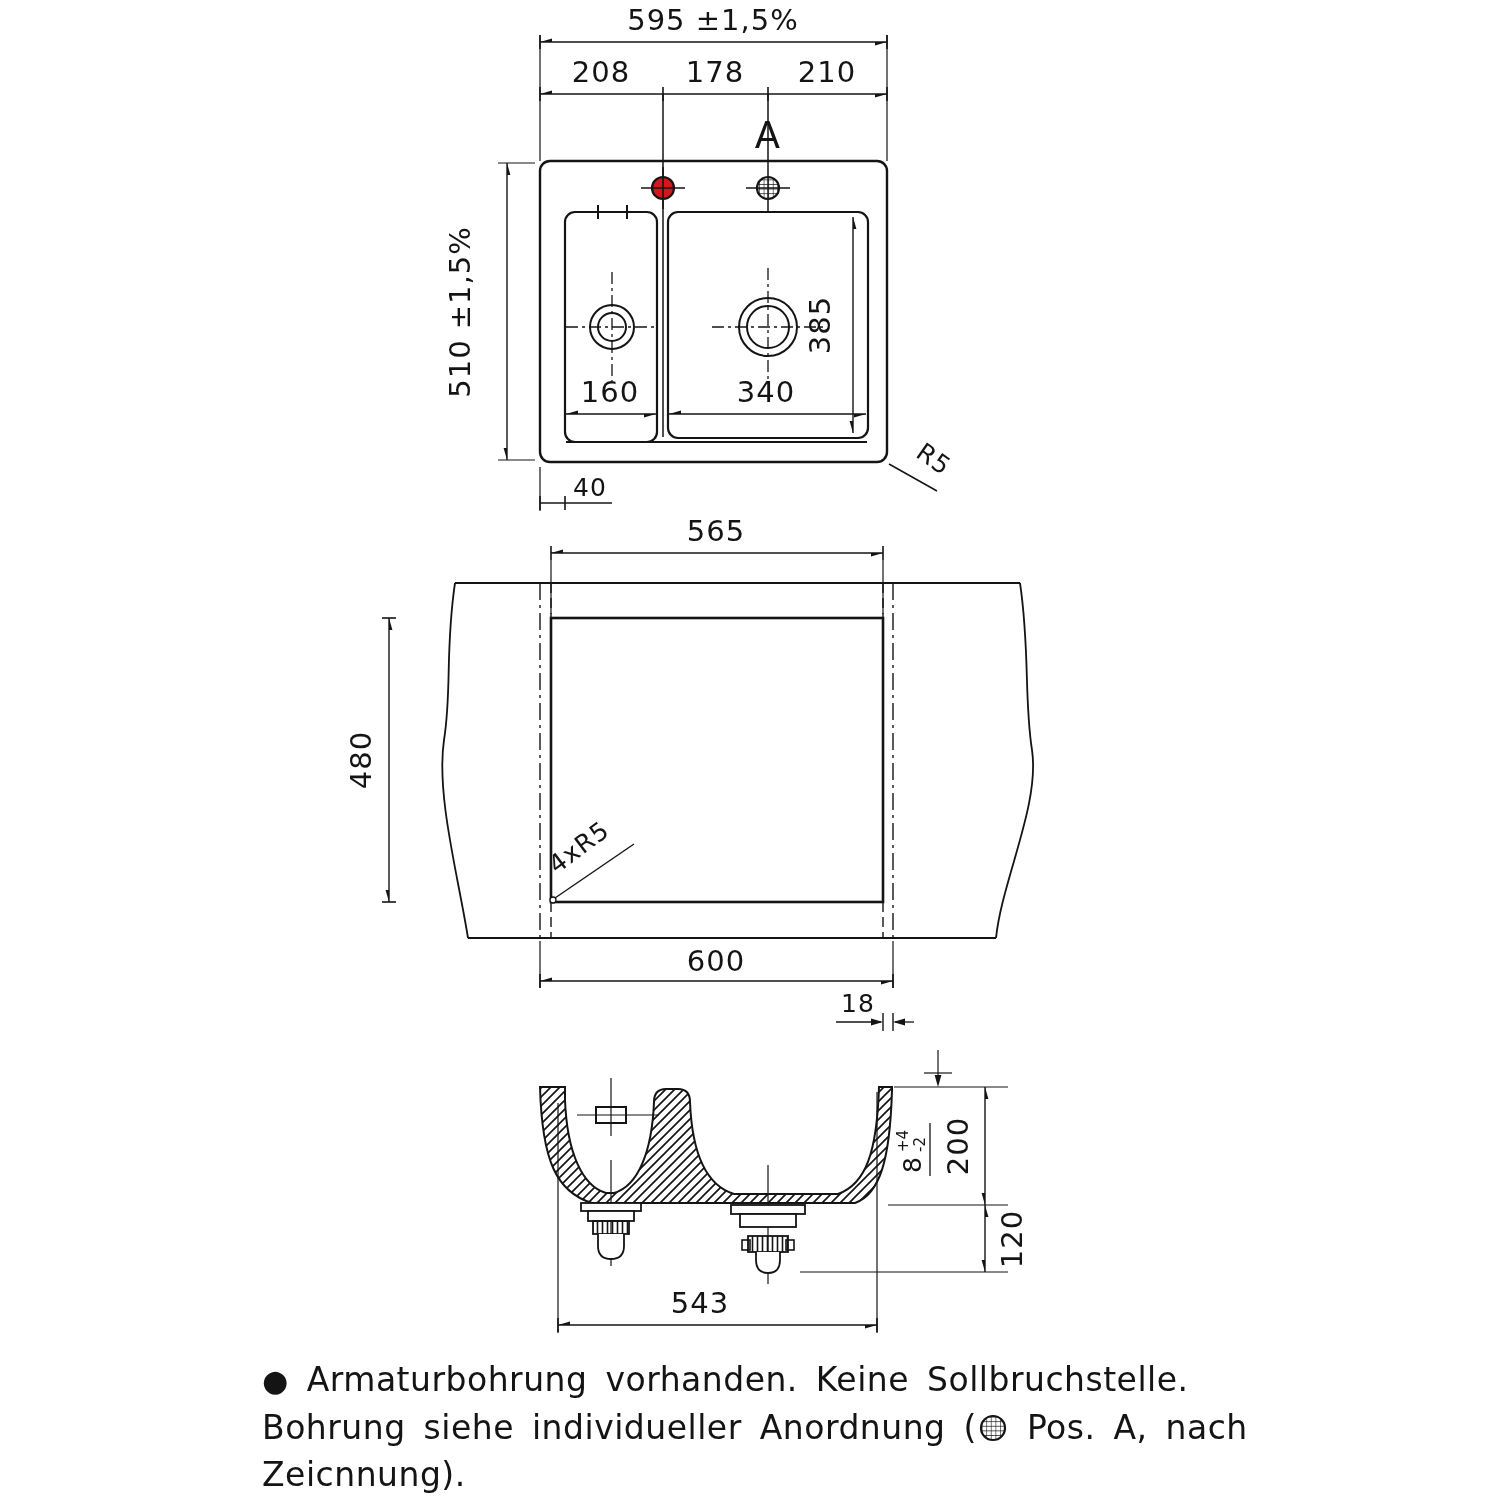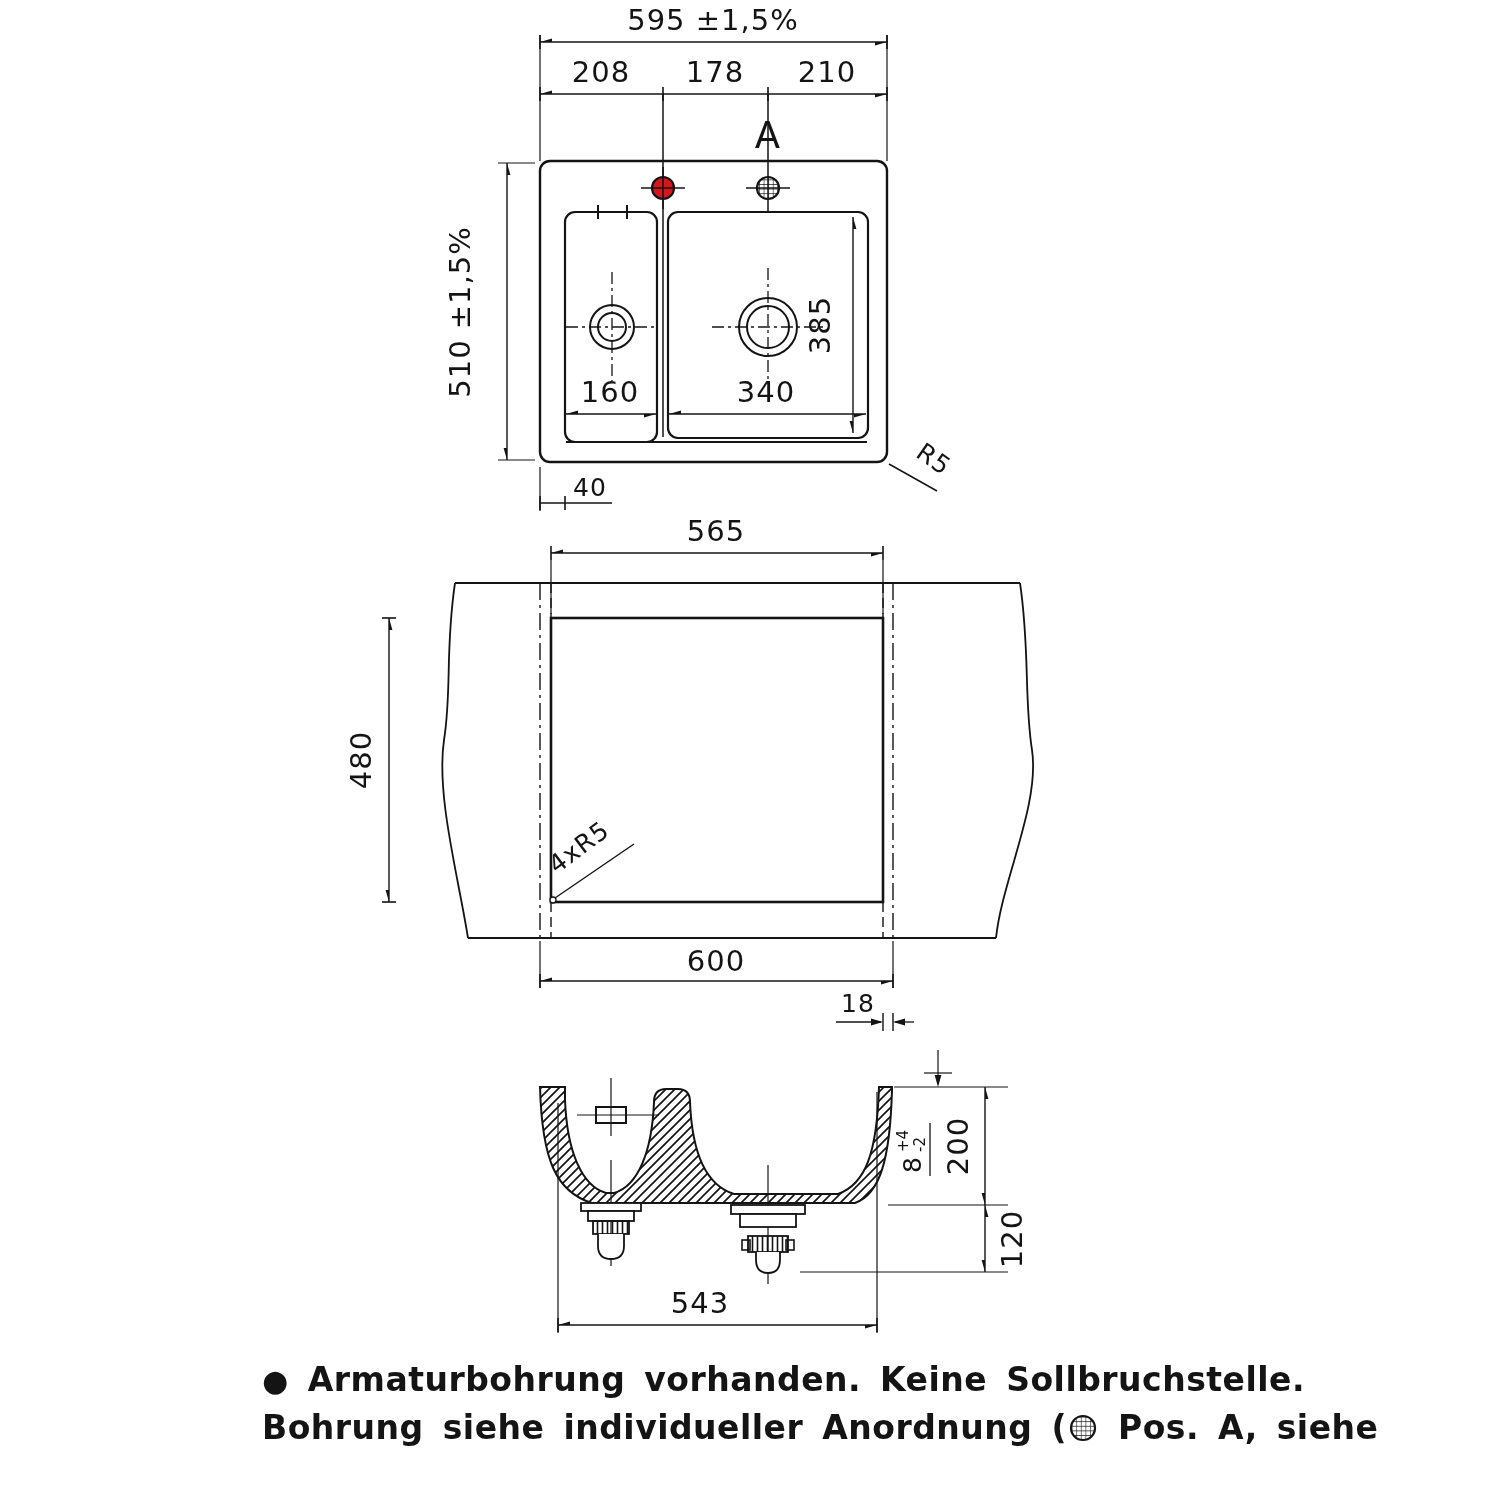--- a/index.html
+++ b/index.html
@@ -5,21 +5,21 @@
   html,body{margin:0;padding:0;background:#ffffff;}
   #stage{position:relative;width:1421px;height:1500px;background:#fff;overflow:hidden;
          font-family:"DejaVu Sans",sans-serif;color:#141414;}
   svg text{font-family:"DejaVu Sans",sans-serif;fill:#141414;font-weight:400;letter-spacing:1px;}
   .dim-t{font-size:29px;}
   .dim-s{font-size:25px;}
   .pos-a{font-size:37px;}
   .tol{font-size:15px;letter-spacing:0;}
   #note{position:absolute;left:262px;top:1356px;width:1180px;
         font-size:33px;line-height:47px;letter-spacing:0.5px;word-spacing:7px;
-        font-weight:700;color:#141414;white-space:nowrap;}
+        font-weight:400;color:#141414;white-space:nowrap;}
   #note .bullet{font-size:30px;}
   .inline-ic{display:inline-block;vertical-align:-5px;}
 </style>
 </head>
 <body>
 
 <div id="stage">
 <svg width="1500" height="1500" viewBox="0 0 1500 1500">
   <defs>
     <pattern id="hatch" width="9" height="9" patternUnits="userSpaceOnUse">
@@ -210,15 +210,16 @@
     <line x1="877" y1="1318" x2="877" y2="1332" stroke-width="1.6"></line>
     <text class="dim-t" x="700" y="1313" text-anchor="middle" stroke="none">543</text>
   </g>
 </svg>
 
 
 <div id="note">
   <div><span class="bullet">●</span> <span>Armaturbohrung vorhanden. Keine Sollbruchstelle.</span></div>
   <div><span>Bohrung siehe individueller Anordnung (</span><svg class="inline-ic" width="32" height="32" viewBox="0 0 32 32">
           <circle cx="16" cy="16" r="12" fill="url(#gridp)" stroke="#141414" stroke-width="2.2"></circle>
-        </svg> <span>Pos. A, siehe</span></div>
+        </svg> <span>Pos. A, nach</span></div>
+  <div><span>Zeicnnung).</span></div>
 </div>
 </div>
 
 </body></html>

